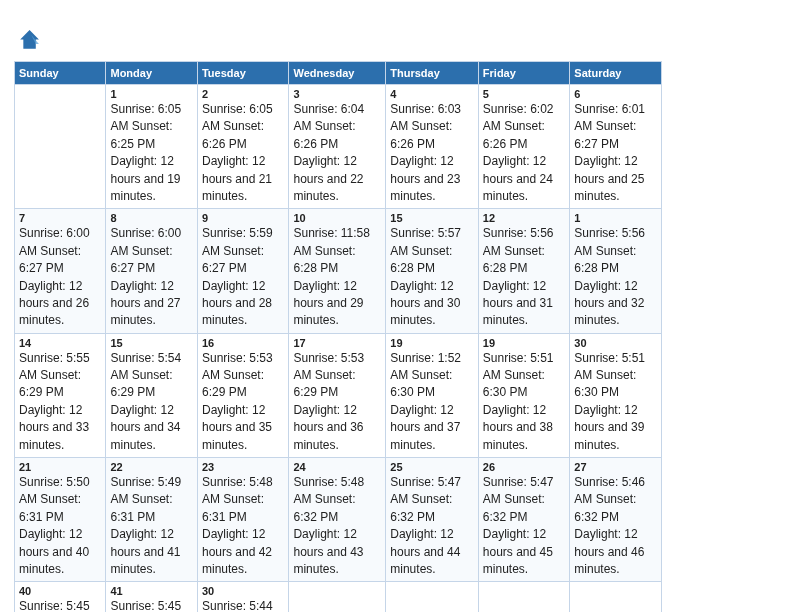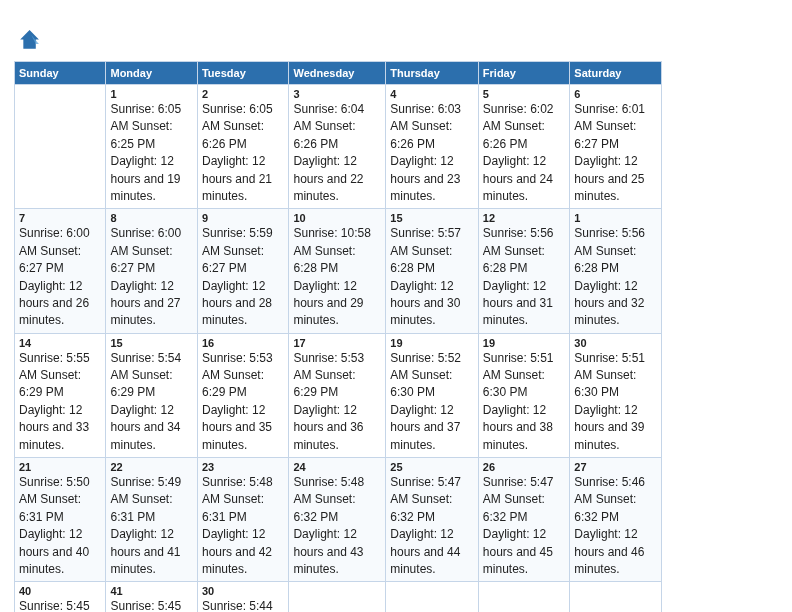--- a/index.html
+++ b/index.html
@@ -189,21 +189,21 @@
           </td>
           <td>
             <span class="day-number">9</span>
             <div class="day-info">Sunrise: 5:59 AM
 Sunset: 6:27 PM
 Daylight: 12 hours
 and 28 minutes.</div>
           </td>
           <td>
             <span class="day-number">10</span>
-            <div class="day-info">Sunrise: 10:58 AM
+            <div class="day-info">Sunrise: 11:58 AM
 Sunset: 6:28 PM
 Daylight: 12 hours
 and 29 minutes.</div>
           </td>
           <td>
             <span class="day-number">15</span>
             <div class="day-info">Sunrise: 5:57 AM
 Sunset: 6:28 PM
 Daylight: 12 hours
 and 30 minutes.</div>
@@ -247,21 +247,21 @@
           </td>
           <td>
             <span class="day-number">17</span>
             <div class="day-info">Sunrise: 5:53 AM
 Sunset: 6:29 PM
 Daylight: 12 hours
 and 36 minutes.</div>
           </td>
           <td>
             <span class="day-number">19</span>
-            <div class="day-info">Sunrise: 5:52 AM
+            <div class="day-info">Sunrise: 1:52 AM
 Sunset: 6:30 PM
 Daylight: 12 hours
 and 37 minutes.</div>
           </td>
           <td>
             <span class="day-number">19</span>
             <div class="day-info">Sunrise: 5:51 AM
 Sunset: 6:30 PM
 Daylight: 12 hours
 and 38 minutes.</div>

